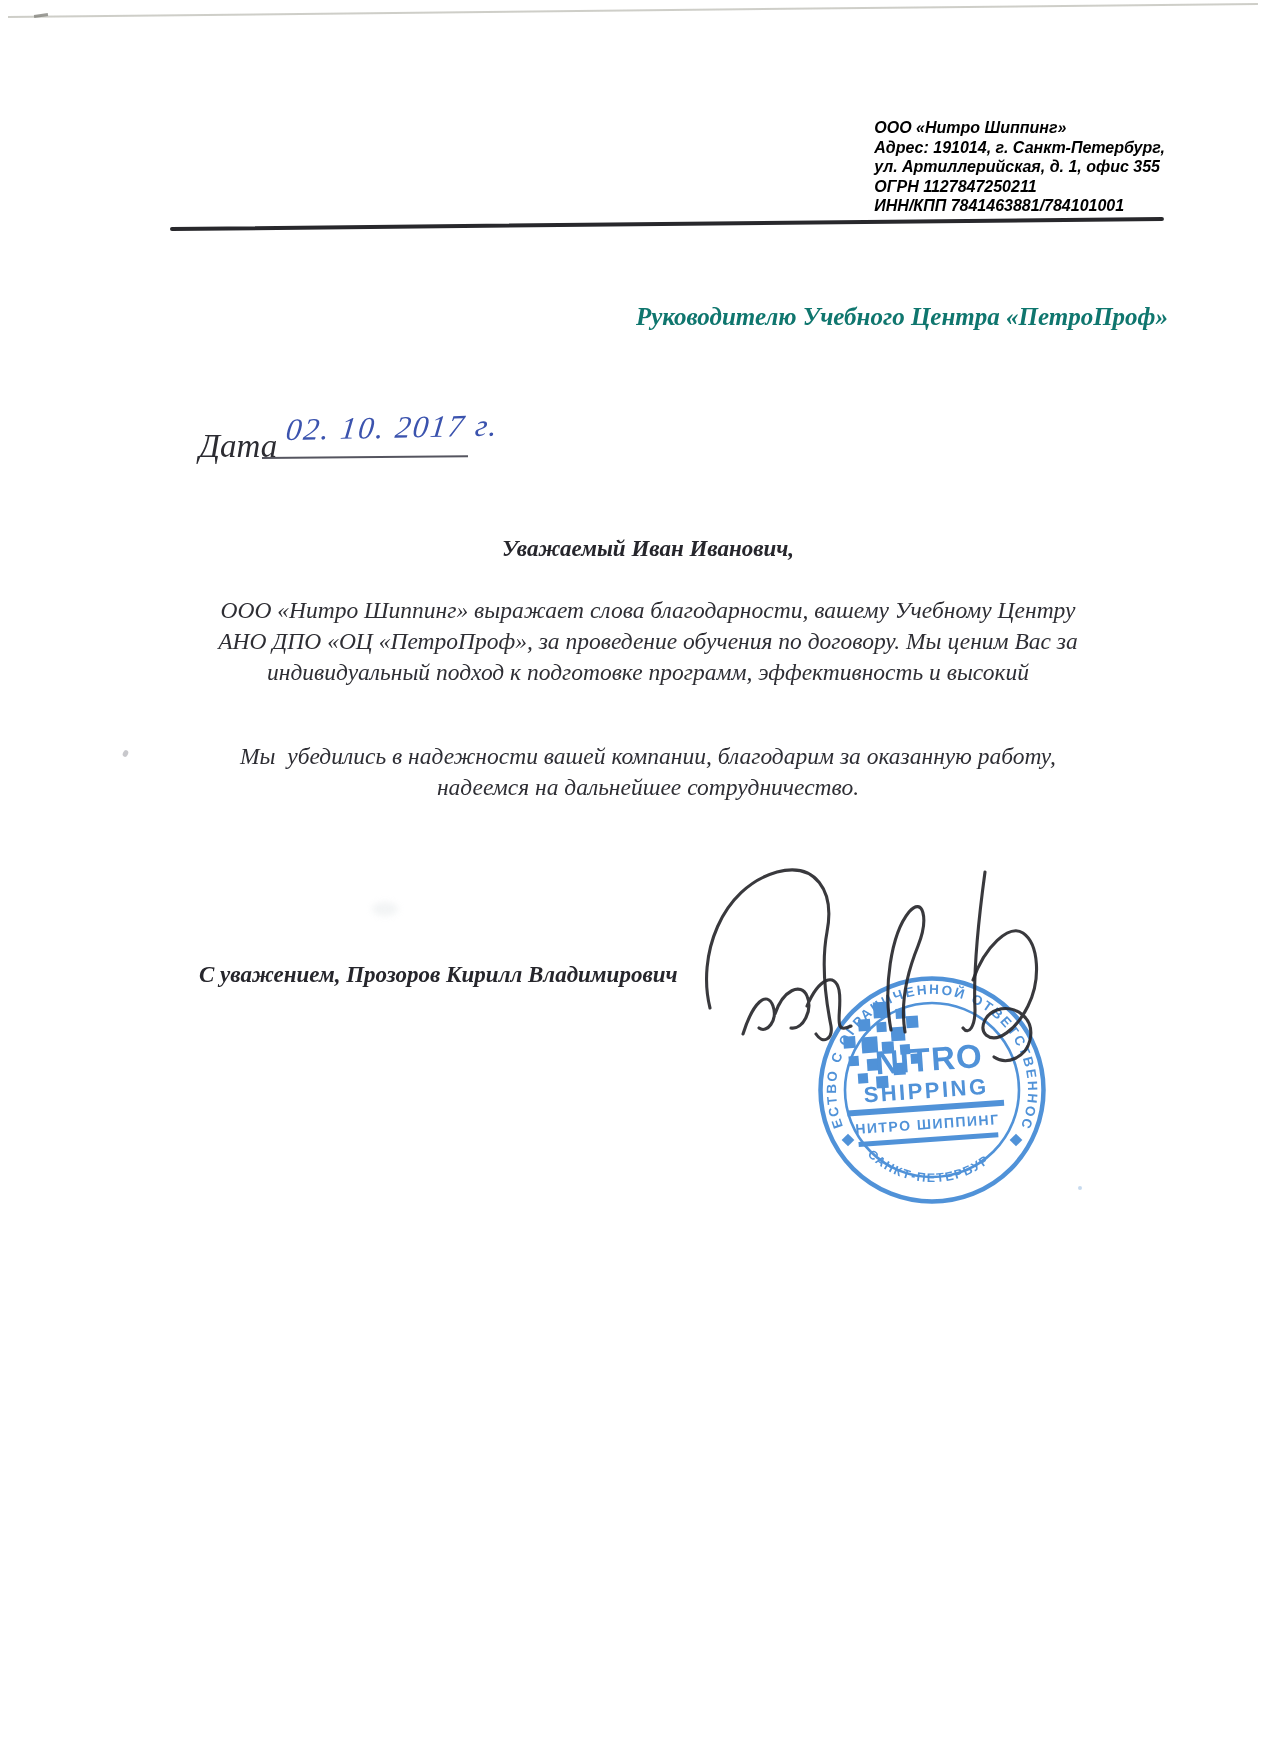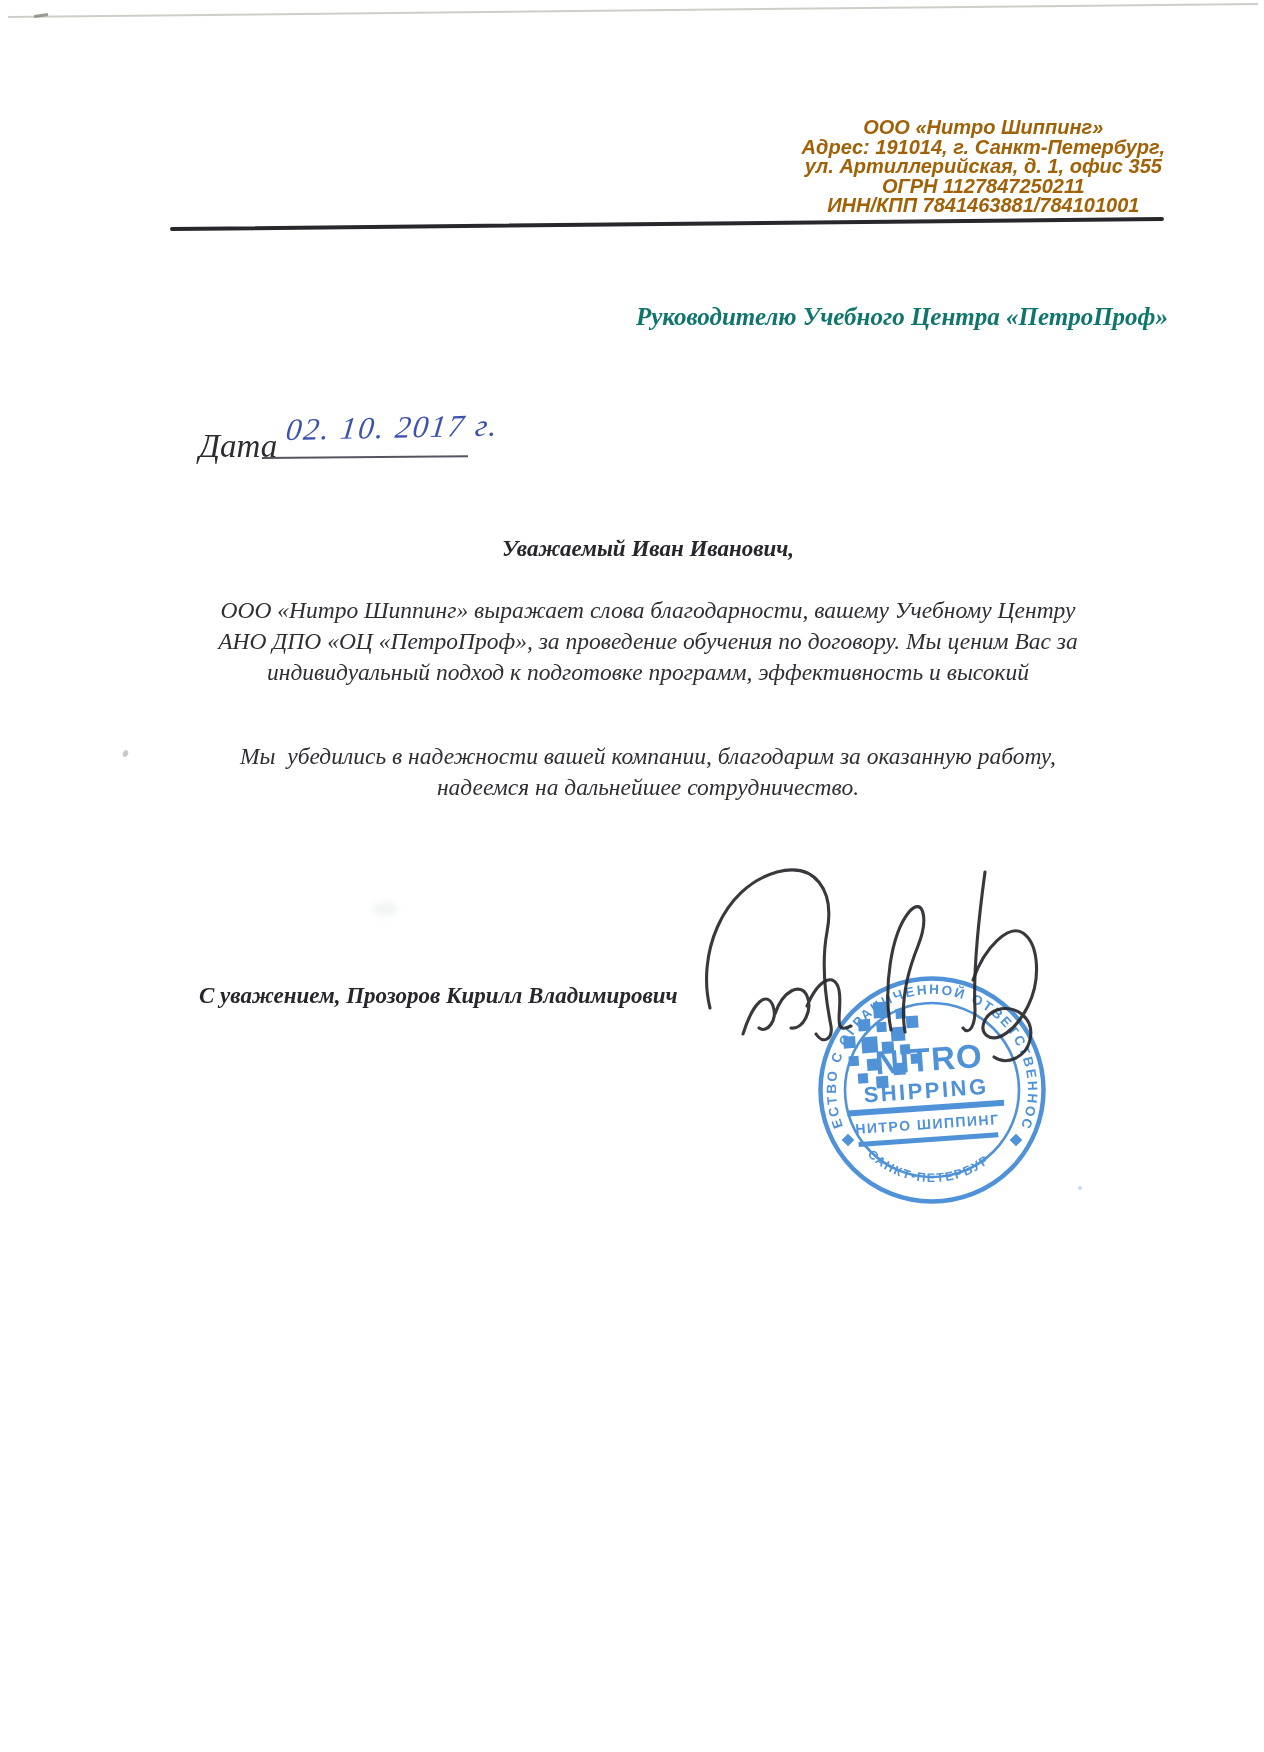--- a/index.html
+++ b/index.html
@@ -11,41 +11,41 @@
   
   .scan-top-line{left:8px;top:16px;width:1250px;height:2px;background:#bdbdb6;opacity:.75;
     transform:rotate(-0.6deg);transform-origin:left center;}
   .scan-top-tick{left:34px;top:14px;width:14px;height:3px;background:#85857e;opacity:.8;
     transform:rotate(-8deg);}
   .speck{border-radius:50%;}
   .speck1{left:123px;top:750px;width:5px;height:7px;background:#9a9aa2;opacity:.55;transform:rotate(28deg);}
   .speck2{left:1078px;top:1186px;width:4px;height:4px;background:#8fb6de;opacity:.5;}
   .speck3{left:372px;top:902px;width:26px;height:14px;background:#dfe4e6;opacity:.4;filter:blur(3px);border-radius:50%;}
   
-  .header{right:99px;top:118px;text-align:center;
+  .header{right:99px;top:118px;text-align:left;
     font-family:"Liberation Sans", sans-serif;font-weight:bold;font-style:italic;
-    font-size:20px;line-height:19.5px;color:#a16207;}
+    font-size:16px;line-height:19.5px;color:#000000;}
   .rule{left:170px;top:227px;width:994px;height:3.5px;background:#28282c;
     transform:rotate(-0.58deg);transform-origin:left center;border-radius:2px;}
   
   .addressee{right:96px;top:303px;font-weight:bold;font-style:italic;font-size:25px;color:#0f766e;}
   
   .date-label{left:199px;top:428px;font-style:italic;font-size:33px;color:#2c2c32;}
   .date-underline{left:262px;top:457px;width:206px;height:2px;background:#55555f;
     transform:rotate(-0.5deg);transform-origin:left center;}
   .date-value{left:284px;top:412px;font-style:italic;font-size:31px;letter-spacing:2px;
     color:#3b53ae;transform:skewX(-8deg) rotate(-1.2deg);transform-origin:left bottom;}
   
   .centerwrap{left:168px;width:960px;text-align:center;}
   .greeting{top:536px;font-weight:bold;font-style:italic;font-size:23px;color:#26262c;}
   .para{font-style:italic;font-size:23.5px;line-height:31px;color:#2e2e34;}
   .para .line{white-space:pre-wrap;}
   .p1{top:595px;}
   .p2{top:741px;}
-  .signoff{left:199px;top:983px;font-weight:bold;font-style:italic;font-size:23px;color:#26262c;}
+  .signoff{left:199px;top:962px;font-weight:bold;font-style:italic;font-size:23px;color:#26262c;}
   
   .stamp-svg{left:807px;top:965px;width:250px;height:250px;z-index:2;opacity:.92;}
   .stamp-sans{font-family:"Liberation Sans", sans-serif;font-weight:bold;}
   .sig-svg{left:655px;top:838px;width:430px;height:250px;z-index:3;}
   .sig-svg path{fill:none;stroke:#28282c;stroke-width:3.1;stroke-linecap:round;stroke-linejoin:round;opacity:.92;}
 </style>
 </head>
 <body>
 
 <div class="abs scan-top-line"></div>

